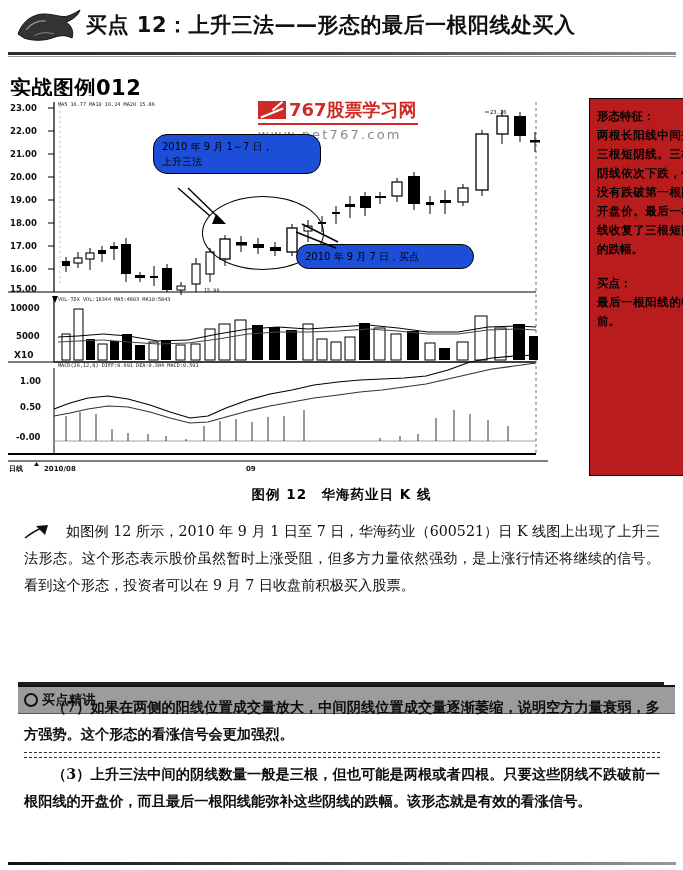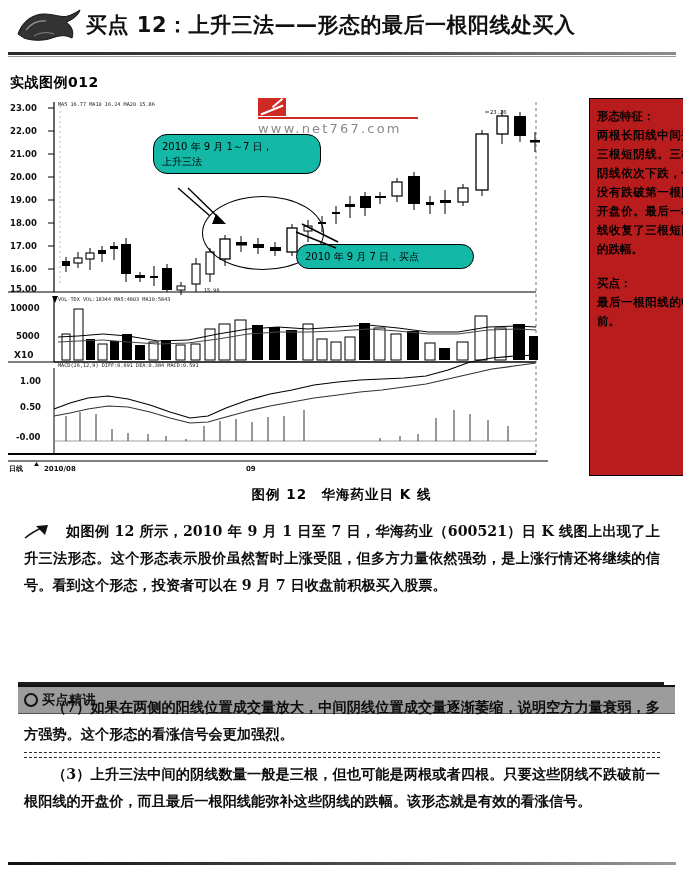--- a/index.html
+++ b/index.html
@@ -15,29 +15,29 @@
     position:absolute;left:86px;top:2px;width:590px;height:36px;
     font-family:"DejaVu Sans","Liberation Sans",sans-serif;
     font-size:21px;font-weight:bold;letter-spacing:.5px;
     color:#111;white-space:nowrap;line-height:34px;
   }
   .hdr-rule{position:absolute;left:8px;top:46px;width:668px;height:3px;
     background:linear-gradient(to right,#2b2b2b 0%,#4a4a4a 55%,#8d8d8d 100%);}
   .hdr-rule2{position:absolute;left:8px;top:50px;width:668px;height:1px;background:#9a9a9a;}
 
   
-  .sec-label{position:absolute;left:10px;top:74px;font-size:14px;font-weight:bold;
+  .sec-label{position:absolute;left:10px;top:74px;font-size:21px;font-weight:bold;
     letter-spacing:.5px;color:#000;}
 
   
   .term{position:absolute;left:8px;top:96px;width:540px;height:378px;background:#fff;
     overflow:hidden;}
 
   
-  .callout{position:absolute;border:1.6px solid #000;border-radius:14px;background:#14b8a6;
+  .callout{position:absolute;border:1.6px solid #000;border-radius:14px;background:#1d4ed8;
     font-size:10px;line-height:15px;padding:4px 8px;color:#000;font-weight:500;}
   .ellipse{position:absolute;border:1.8px solid #000;border-radius:50%;}
   .wm-top{display:flex;align-items:center;gap:3px;}
   .wm-logo{width:28px;height:18px;background:#cf2b24;position:relative;overflow:hidden;}
   .wm-logo:after{content:"";position:absolute;left:2px;top:11px;width:24px;height:2px;
     background:#fff;transform:rotate(-22deg);}
   .wm-logo:before{content:"";position:absolute;left:13px;top:4px;width:13px;height:2px;
     background:#fff;transform:rotate(-40deg);}
   .wm-cn{font-size:18px;font-weight:bold;color:#cf2b24;letter-spacing:0px;}
   .wm-bar{height:2px;background:#cf2b24;width:160px;margin-top:1px;}
@@ -50,21 +50,21 @@
     text-align:justify;}
   .sidebox p.gap{margin-top:15px;}
 
   
   .fig-cap{position:absolute;left:0;top:486px;width:683px;text-align:center;
     font-size:13.5px;font-weight:bold;letter-spacing:1px;}
 
   
   .body-wrap{position:absolute;left:24px;top:518px;width:636px;}
   .arrow-ico{position:absolute;left:0px;top:6px;width:26px;height:16px;}
-  .para{font-size:14.2px;line-height:27px;font-weight:bold;text-align:justify;
+  .para{font-size:14.2px;line-height:27px;font-weight:normal;text-align:justify;
     text-justify:inter-ideograph;color:#0d0d0d;margin:0;
     font-family:"DejaVu Serif","Liberation Serif",serif;}
   .para.first{text-indent:42px;}
 
   
   .greybar{position:absolute;left:18px;top:685px;width:657px;height:26px;
     background:#9c9c9c;border-top:2px solid #111;border-bottom:1px solid #555;}
   .greybar:before{content:"";position:absolute;left:0;top:-5px;width:646px;height:3px;
     background:#1d1d1d;}
   .greybar-label{position:absolute;left:6px;top:4px;font-size:13px;font-weight:bold;
@@ -320,20 +320,21 @@
       <polyline points="46,313 62,307 80,302 100,300 120,303 142,309 162,316 182,322 200,320 218,312 240,304 262,298 284,294 306,289 330,286 352,284 374,283 396,282 418,280 440,274 462,266 484,262 506,260 528,259" fill="none" stroke="#000" stroke-width="1.2"></polyline>
 
       <polyline points="46,320 62,317 80,313 100,310 120,311 142,316 162,322 182,327 200,326 218,321 240,315 262,310 284,306 306,302 330,299 352,296 374,294 396,291 418,288 440,283 462,278 484,273 506,270 528,267" fill="none" stroke="#333" stroke-width="1.2"></polyline>
     </g>
   </svg>
 
   
   <div style="position:absolute;left:250px;top:2px;">
     <div class="wm-top">
       <div class="wm-logo"></div>
+      <div class="wm-cn">767股票学习网</div>
     </div>
     <div class="wm-bar"></div>
     <div class="wm-url">www.net767.com</div>
   </div>
 
   
   <div class="ellipse" style="left:194px;top:100px;width:120px;height:72px;"></div>
 
   
   <div class="callout" style="left:145px;top:38px;width:150px;">

